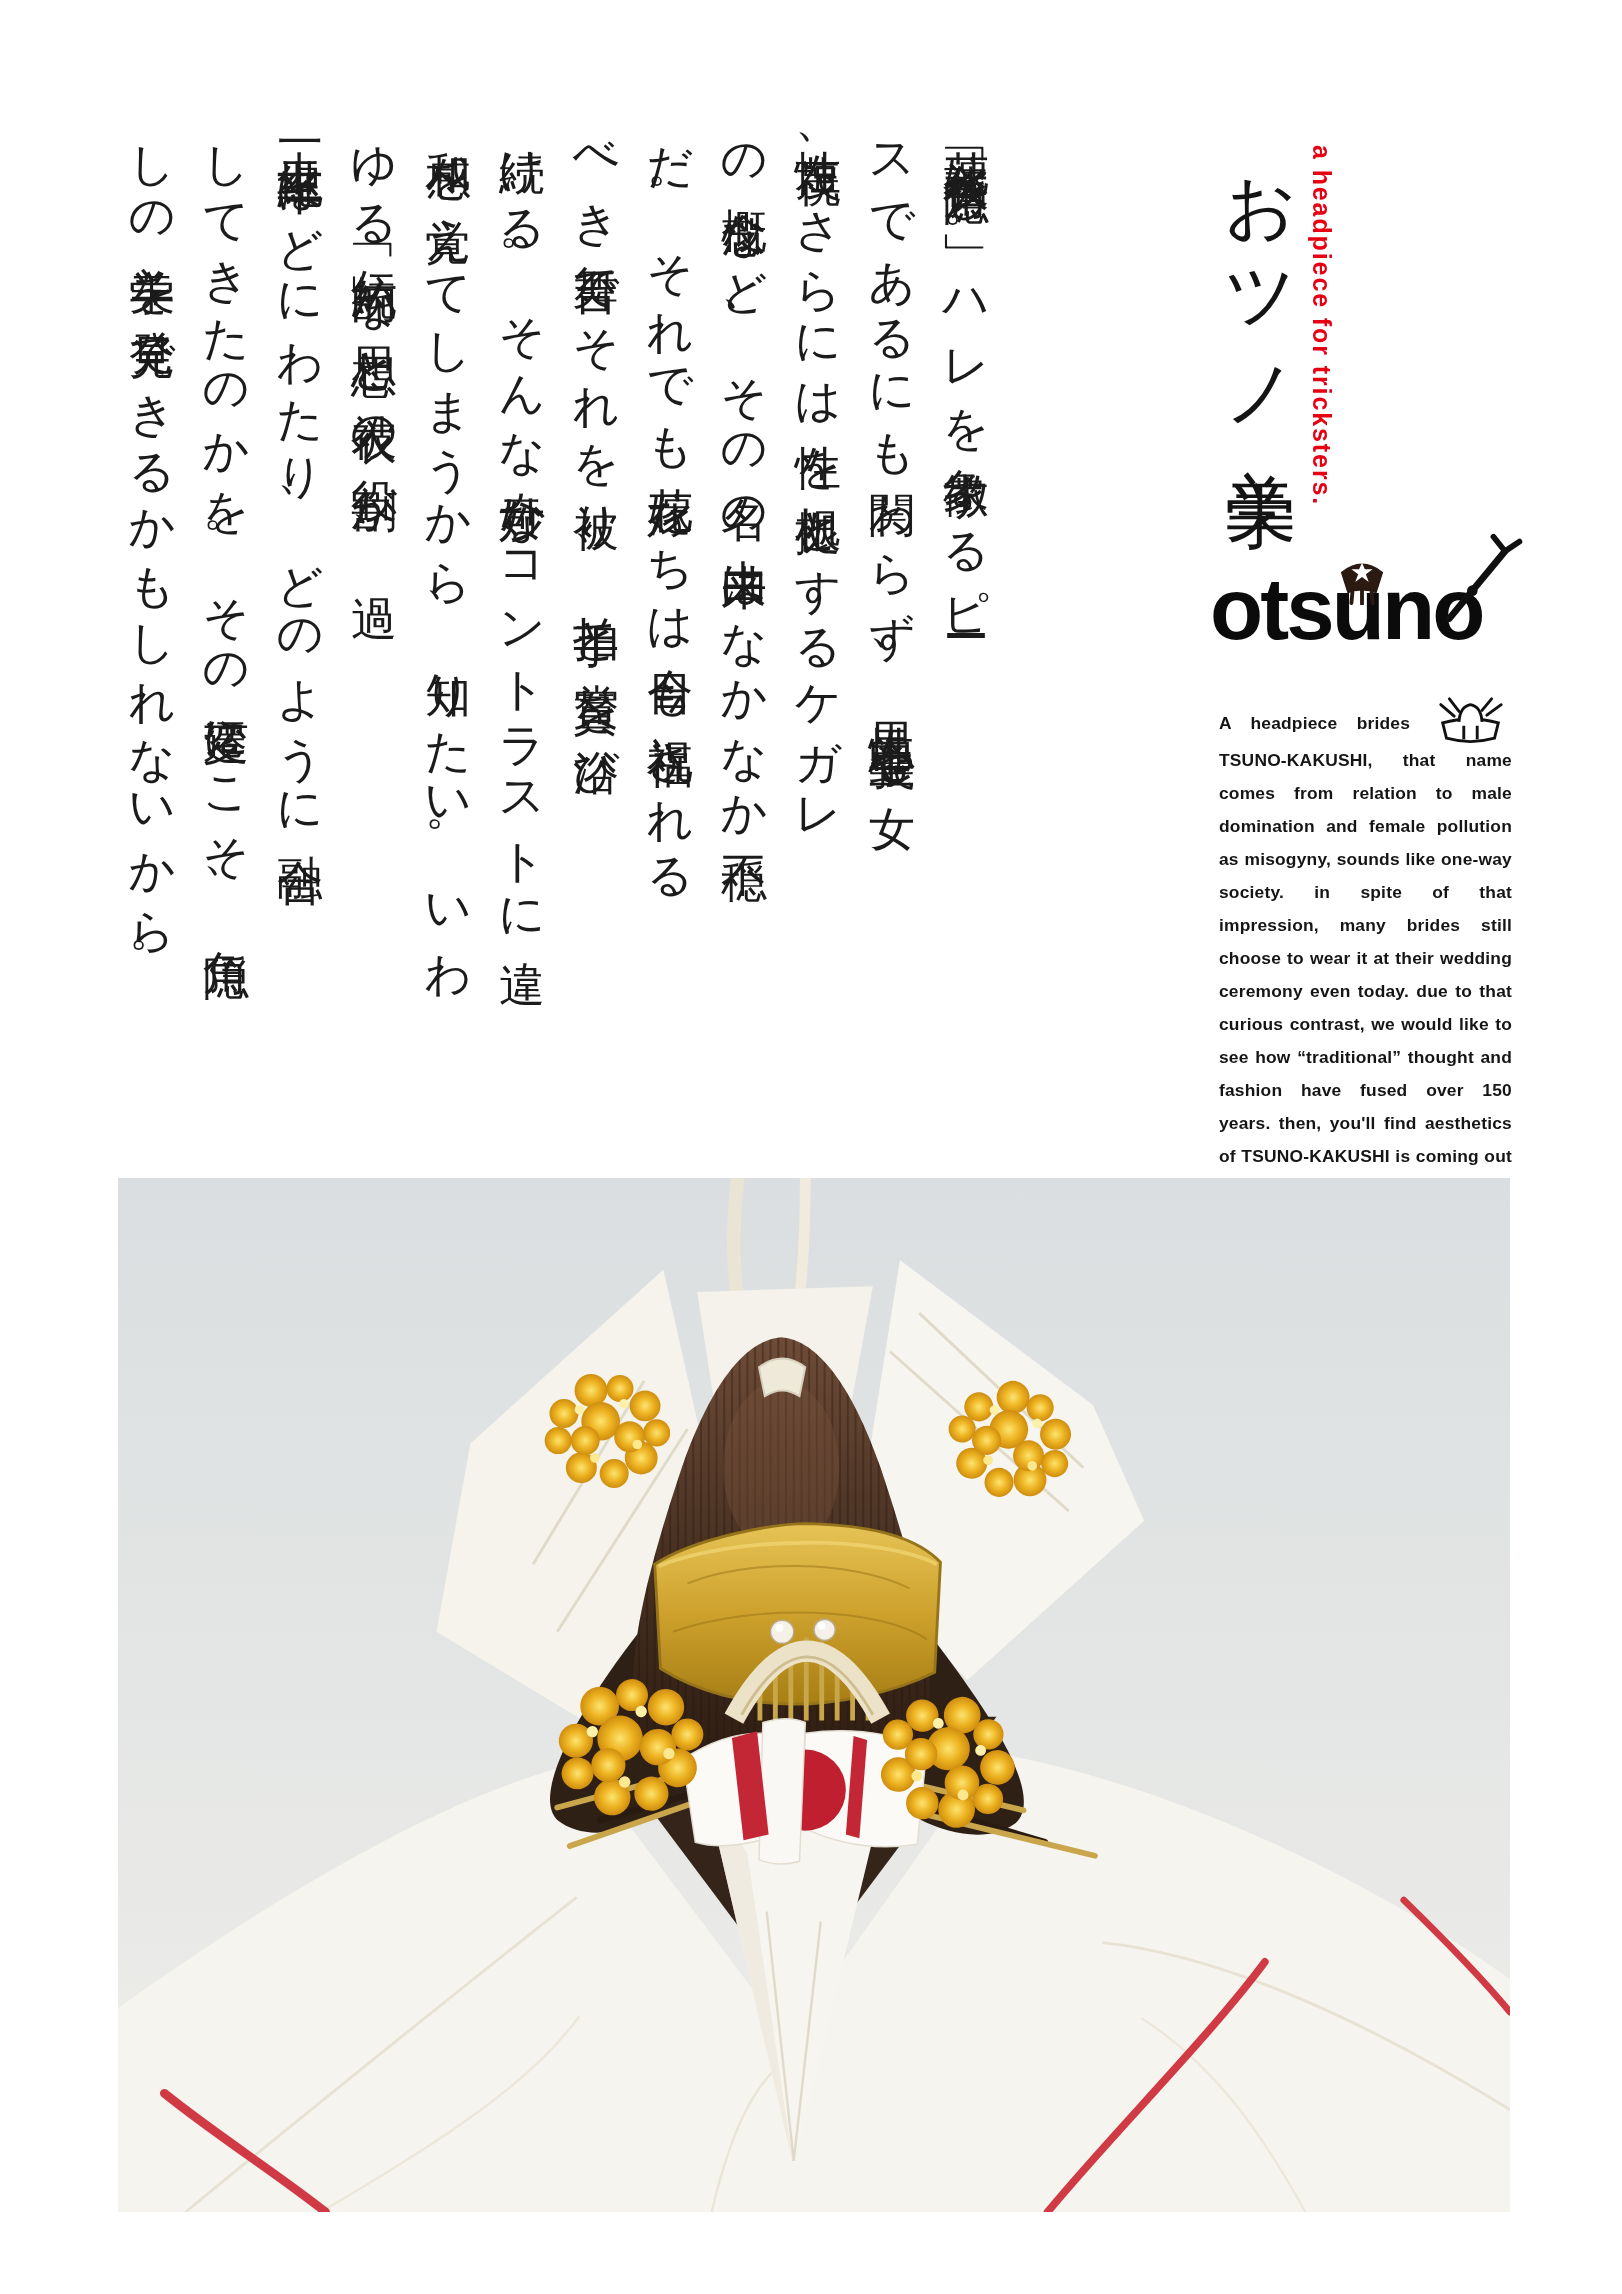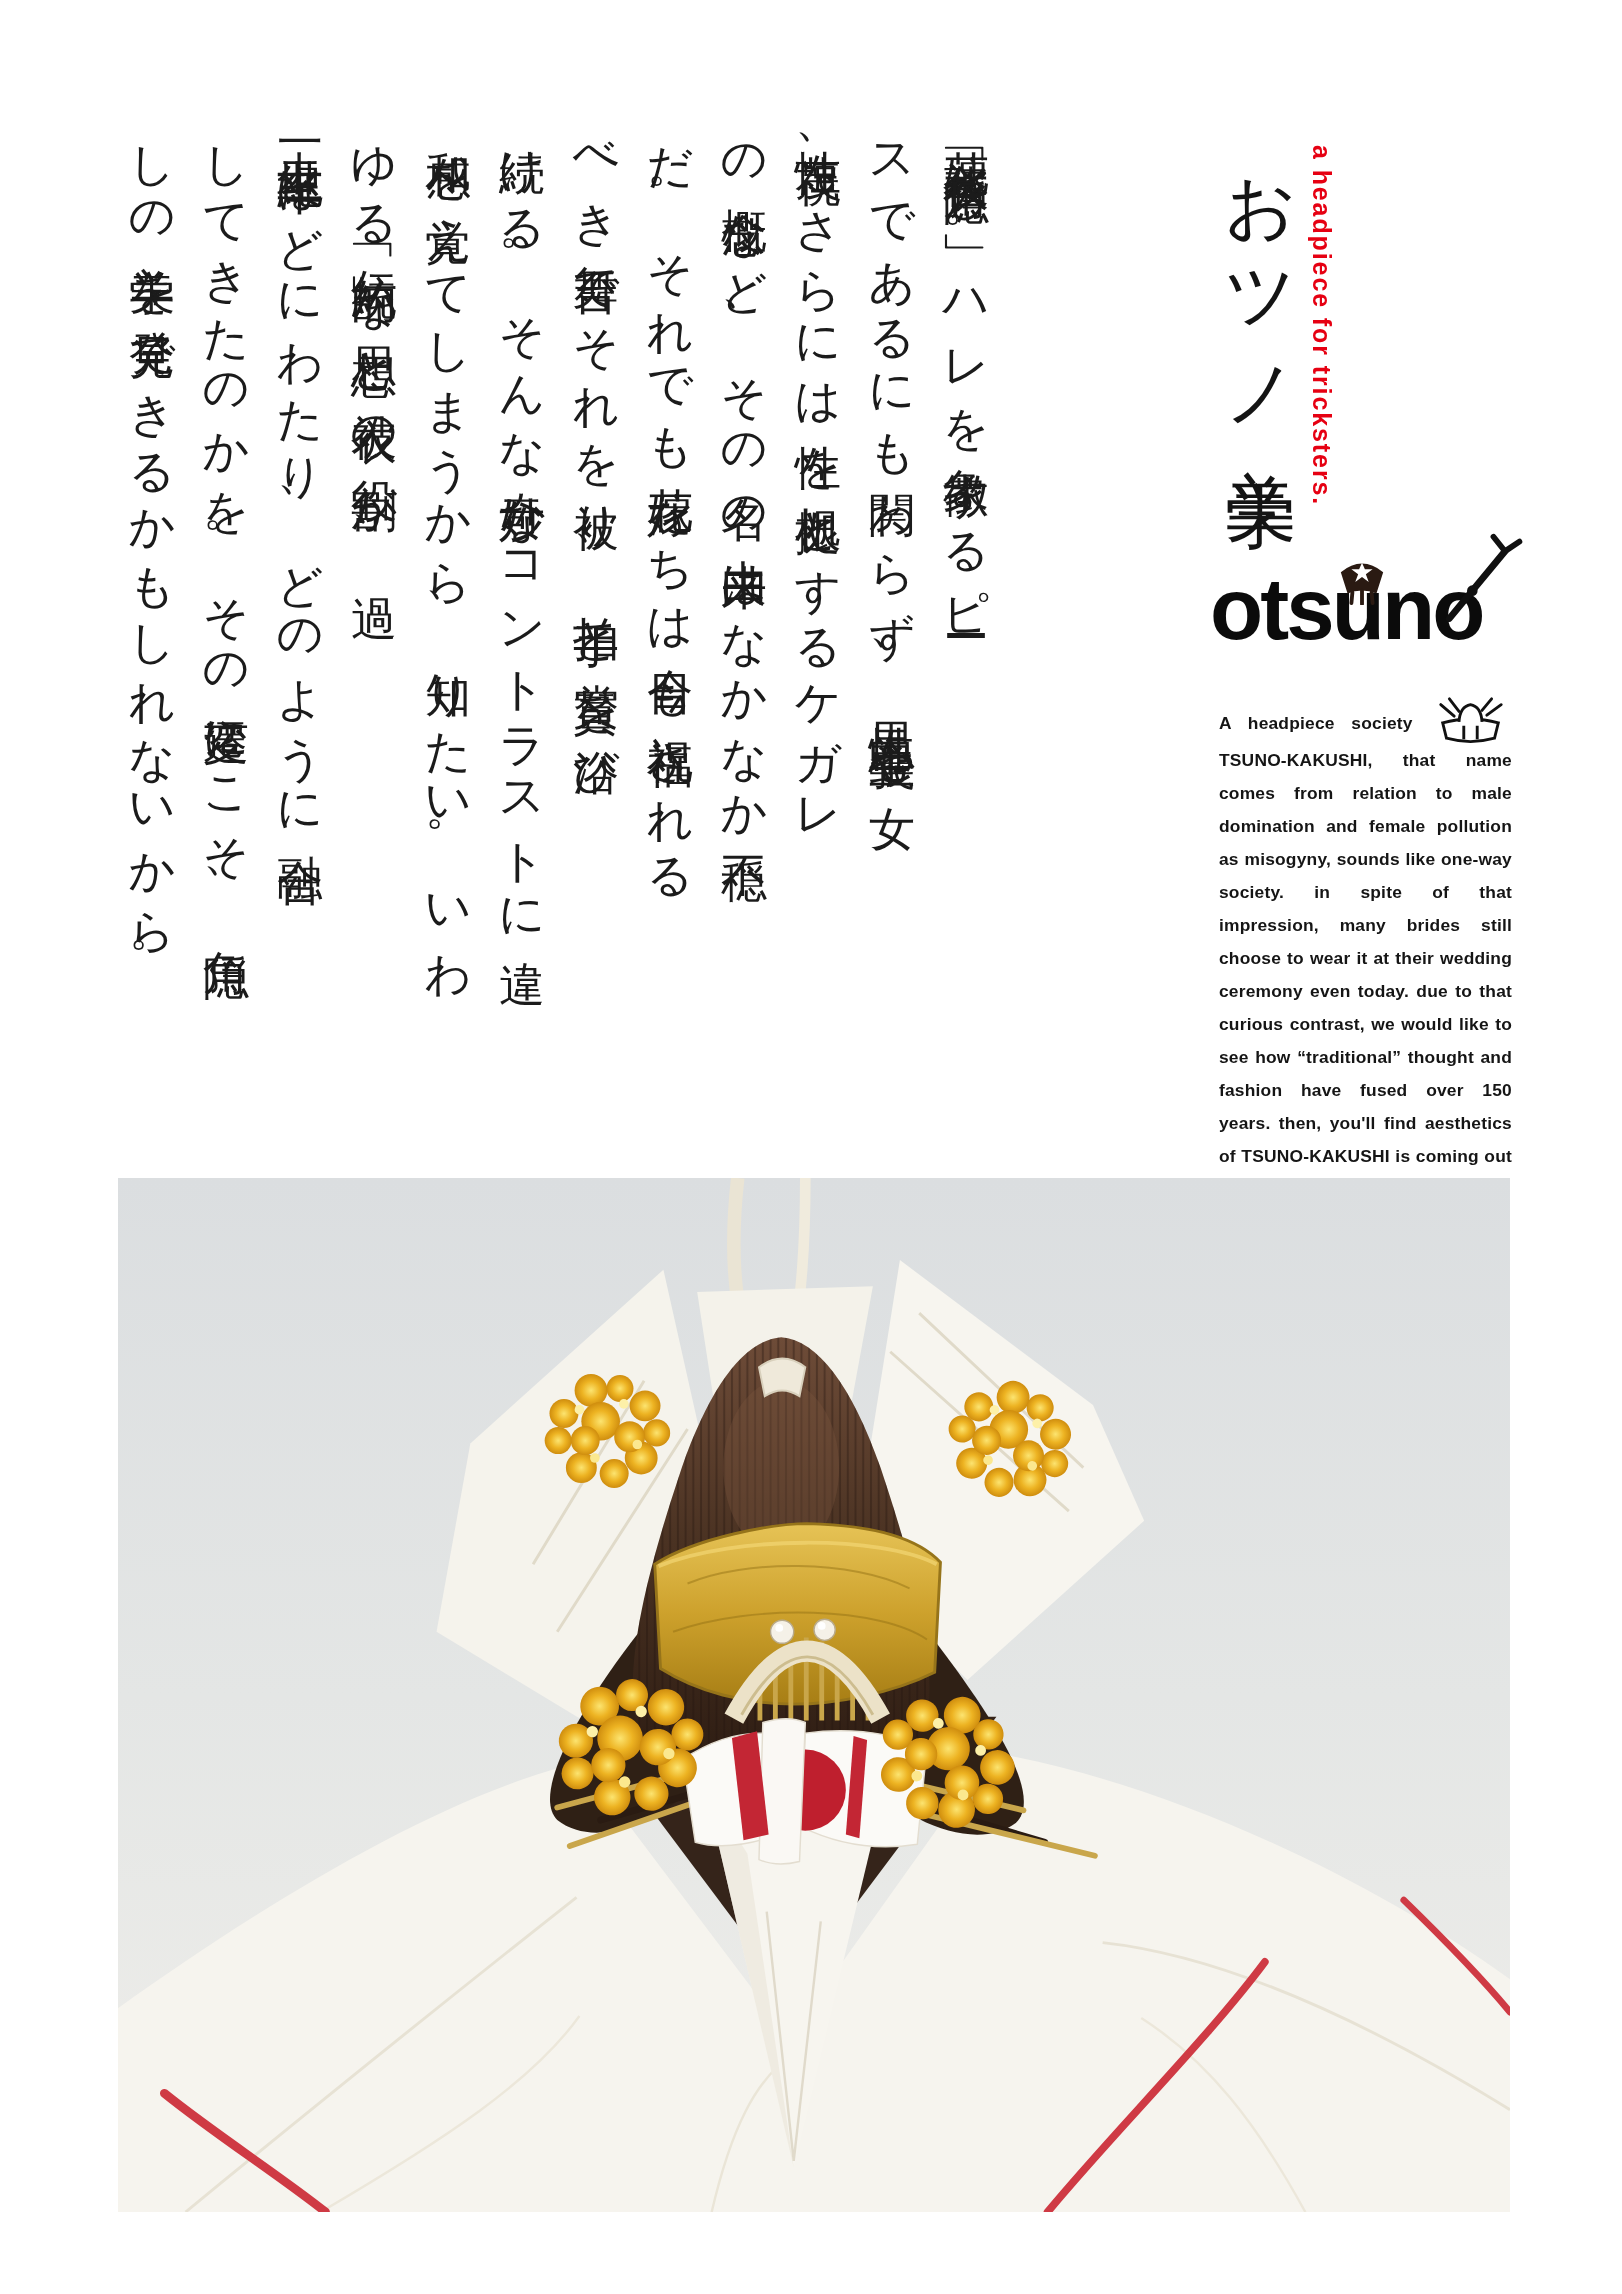--- a/index.html
+++ b/index.html
@@ -82,21 +82,21 @@
       <path d="M17,41 L16,52 M27,39 L27,53 M37,41 L38,52" stroke="#2a1a12" stroke-width="4" fill="none" stroke-linecap="round"></path>
     </svg>
     <svg class="logo-pin" width="100" height="100" viewBox="0 0 104 104">
       <path d="M20,90 L78,20" stroke="#101010" stroke-width="7" stroke-linecap="round"></path>
       <path d="M78,20 L66,5 M78,20 L93,10" stroke="#101010" stroke-width="6" stroke-linecap="round"></path>
       <circle cx="44" cy="61" r="5.5" fill="#101010"></circle>
     </svg>
   </div>
 
   <p class="intro">
-    <span>A headpiece society</span>
+    <span>A headpiece brides</span>
     <svg class="inline-icon" width="71" height="48" viewBox="0 0 74 50">
       <path d="M8,28 Q37,20 66,28 L62,44 Q37,51 12,44 Z" fill="#ffffff" stroke="#111111" stroke-width="3"></path>
       <path d="M25,27 Q26,11 37,9 Q48,11 49,27" fill="#ffffff" stroke="#111111" stroke-width="3"></path>
       <path d="M20,21 L6,9 M25,16 L15,3 M54,20 L69,9 M49,15 L59,3" stroke="#111111" stroke-width="3" stroke-linecap="round"></path>
       <path d="M30,31 L30,45 M44,31 L44,45" stroke="#111111" stroke-width="3"></path>
     </svg>
     <span>TSUNO-KAKUSHI, that name comes from relation to male domination and female pollution as misogyny, sounds like one-way society. in spite of that impression, many brides still choose to wear it at their wedding ceremony even today. due to that curious contrast, we would like to see how “traditional” thought and fashion have fused over 150 years. then, you'll find aesthetics of TSUNO-KAKUSHI is coming out from there.</span>
   </p>
 
   <svg class="photo" viewBox="0 0 1442 1071" preserveAspectRatio="none">

